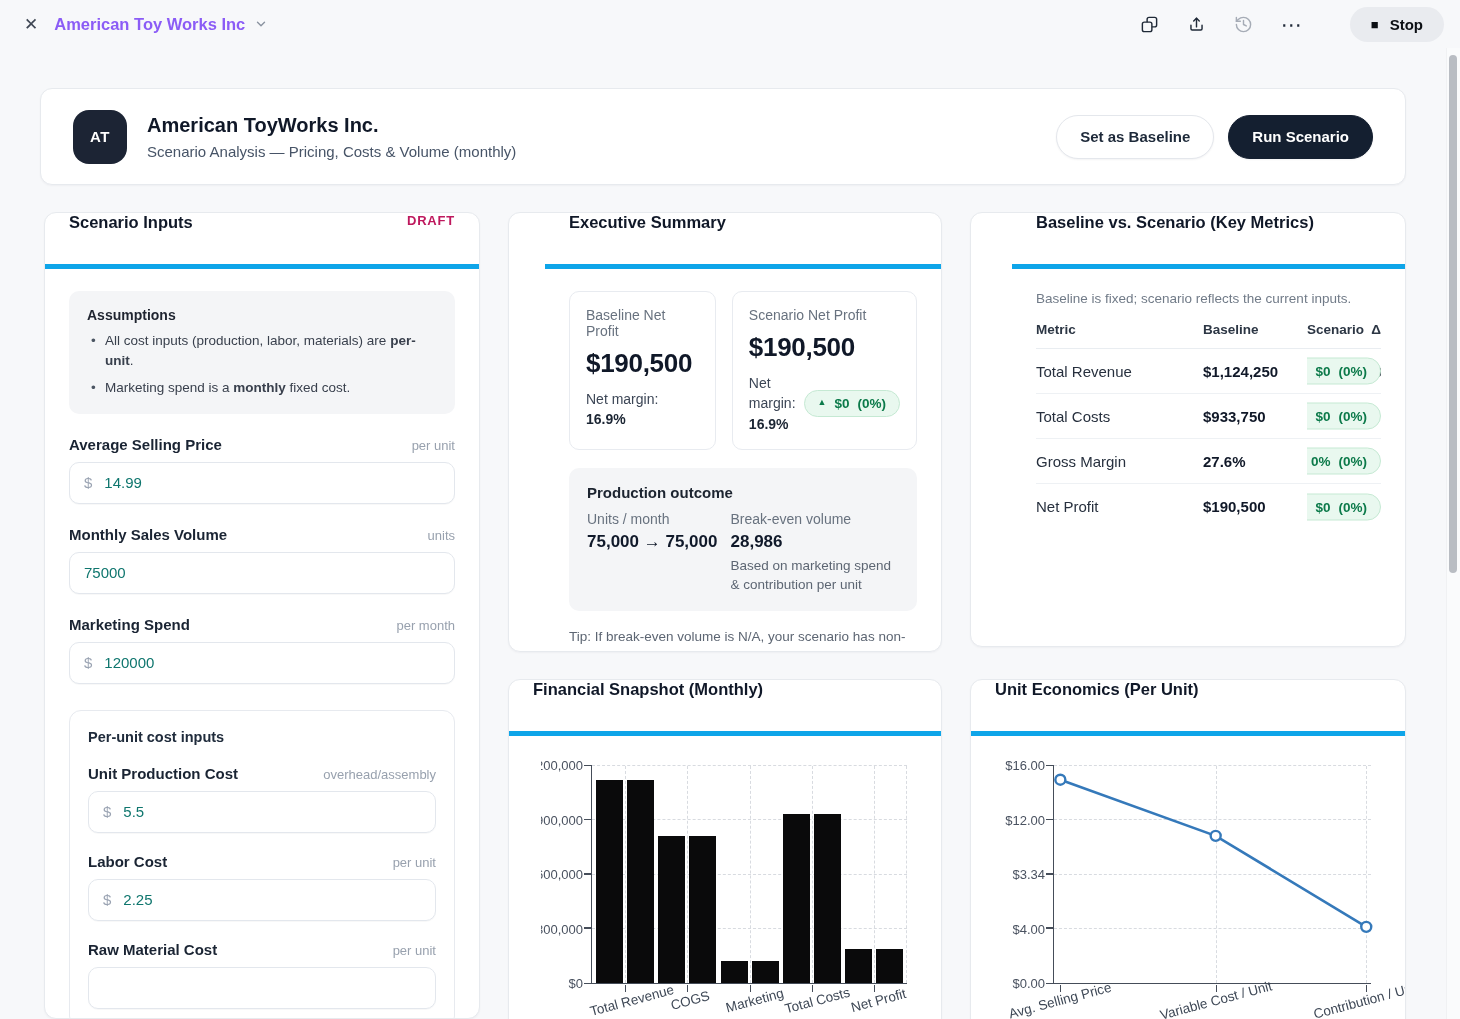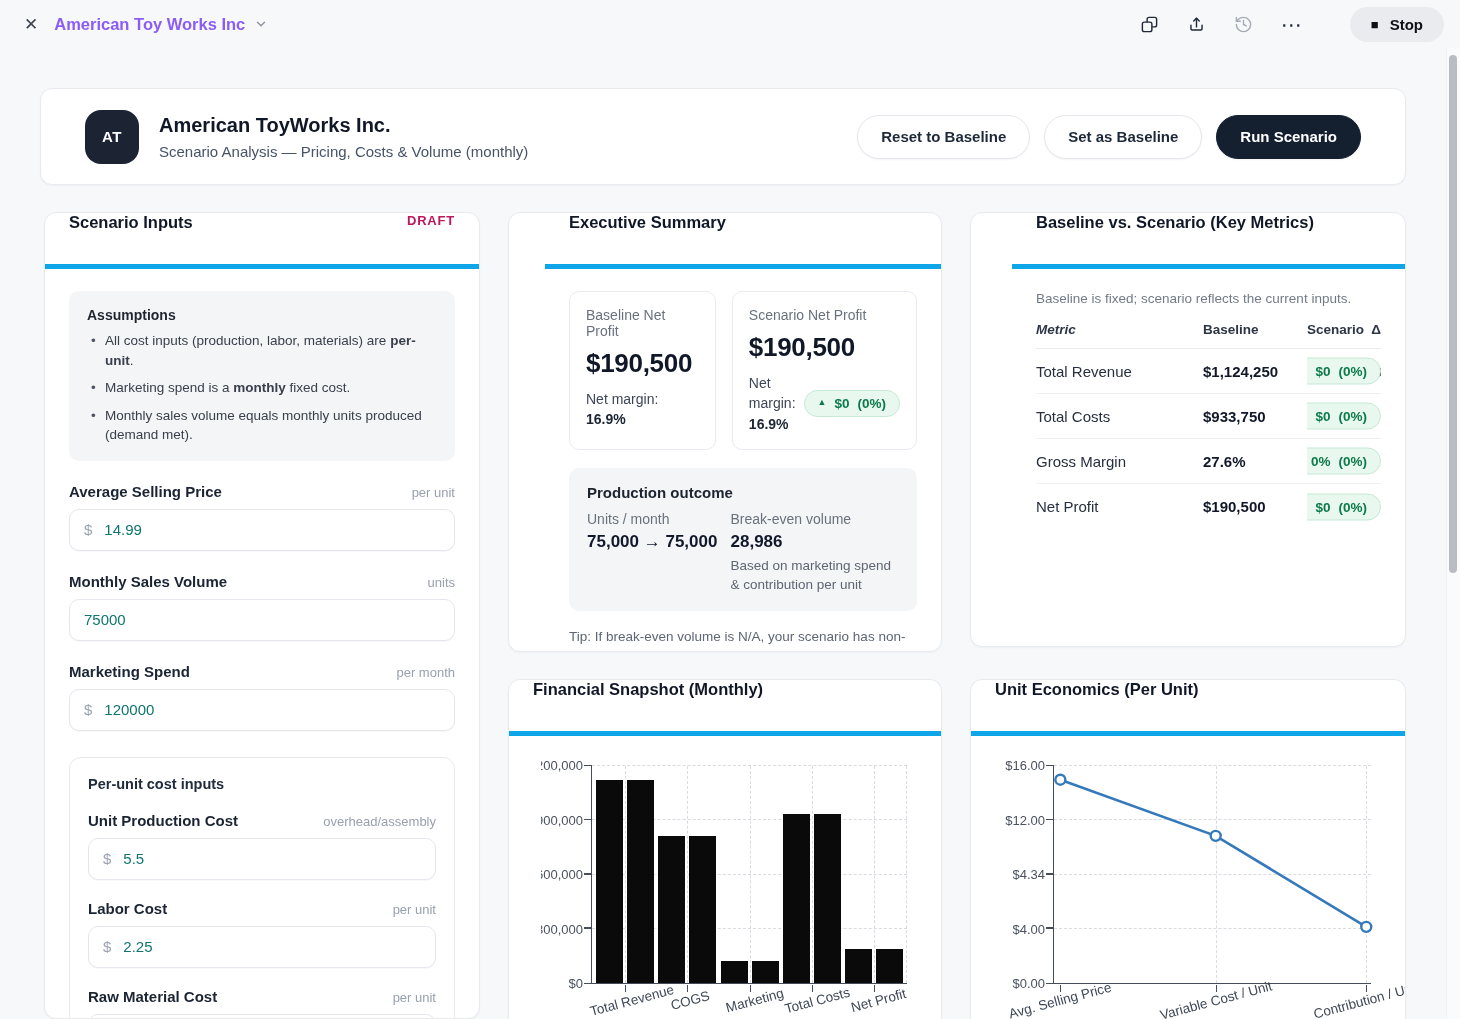--- a/index.html
+++ b/index.html
@@ -15,21 +15,21 @@
   .tb-right { margin-left:auto; display:flex; align-items:center; gap:27px; }
   .tb-icon { width:20px; height:20px; display:flex; align-items:center; justify-content:center; }
   .tb-more { font-size:21px; color:#1f2937; line-height:1; letter-spacing:1px; }
   .stop-btn { margin-left:20px; display:flex; align-items:center; gap:11px; background:#e9ebef;
               border-radius:999px; padding:9px 21px; font-size:15px; font-weight:600; color:#0c0f14; }
   .stop-square { font-size:13px; line-height:1; color:#0c0f14; transform:translateY(-0.5px); }
 
   
   .card { position:absolute; background:#fff; border:1px solid #e7eaee; border-radius:12px;
           box-shadow:0 1px 2px rgba(16,24,40,.04); }
-  .header-card { left:40px; top:88px; width:1366px; height:97px; display:flex; align-items:center; padding:0 44px; }
+  .header-card { left:40px; top:88px; width:1366px; height:97px; display:flex; align-items:center; padding:0 32px; }
   .avatar { width:54px; height:54px; border-radius:16px; background:#1c2434; color:#fff; display:flex;
             align-items:center; justify-content:center; font-size:15px; font-weight:700; letter-spacing:.5px; flex:none; }
   .hc-text { margin-left:20px; }
   .hc-title { font-size:20px; font-weight:700; color:#101828; margin-bottom:6px; }
   .hc-sub { font-size:15px; color:#475467; }
   .hc-actions { margin-left:auto; display:flex; gap:14px; }
   .btn { height:44px; padding:0 23px; border-radius:22px; font-family:inherit; font-size:15px; font-weight:700;
          border:1px solid #e4e7ec; background:#fff; color:#1d2939; box-shadow:0 1px 2px rgba(16,24,40,.05); }
   .btn.primary { background:#141f30; border-color:#141f30; color:#fff; }
 
@@ -87,21 +87,21 @@
   .p-label { font-size:14px; color:#68727f; margin-bottom:5px; }
   .p-value { font-size:17px; font-weight:700; color:#10192a; }
   .p-note { font-size:13.5px; color:#5d6673; margin-top:5px; line-height:1.4; max-width:195px; }
   .tip { font-size:13.5px; color:#5d6673; margin-top:16px; line-height:1.45; }
 
   
   #panel-metrics .panel-body { padding:18px 24px; }
   .m-note { font-size:13.5px; color:#717b88; margin:4px 0 16px; }
   .m-head { display:flex; font-size:13.5px; font-weight:700; color:#2c3644; padding-bottom:11px;
             border-bottom:1px solid #e9edf1; }
-  .c-metric { width:167px;font-style:italic; }
+  .c-metric { width:167px; }
   .c-base { width:104px; }
   .c-scen { flex:1; }
   .c-delta { width:16px; text-align:right; }
   .mrow { display:flex; align-items:center; height:45px; border-bottom:1px solid #eef1f4; font-size:15px; }
   .mrow:last-child { border-bottom:0; }
   .m-metric { width:167px; color:#27303e; }
   .m-baseline { width:104px; font-weight:700; color:#101828; }
   .m-scenario { flex:1; position:relative; display:flex; align-items:center; height:100%; overflow:hidden; }
   .m-scen-val { font-weight:700; color:#101828; white-space:nowrap; }
   .m-scenario .delta-badge { position:absolute; right:0; top:50%; transform:translateY(-50%); }
@@ -176,38 +176,36 @@
     </div>
   </div>
 
   <div class="card header-card">
     <div class="avatar">AT</div>
     <div class="hc-text">
       <div class="hc-title">American ToyWorks Inc.</div>
       <div class="hc-sub">Scenario Analysis — Pricing, Costs &amp; Volume (monthly)</div>
     </div>
     <div class="hc-actions">
-      <button class="btn">Reset to Baseline</button>
       <button class="btn">Set as Baseline</button>
       <button class="btn primary">Run Scenario</button>
     </div>
   </div>
 
   <div class="panel" id="panel-inputs">
     <div class="panel-head">
       <span class="panel-title">Scenario Inputs</span>
       <span class="draft">DRAFT</span>
     </div>
     <div class="panel-body">
       <div class="assumptions">
         <h4>Assumptions</h4>
         <ul id="assump-list">
             <li><span class="a-pre">All cost inputs (production, labor, materials) are </span><b class="a-bold">per-unit</b><span class="a-post">.</span></li>
             <li><span class="a-pre">Marketing spend is a </span><b class="a-bold">monthly</b><span class="a-post"> fixed cost.</span></li>
-            <li><span class="a-pre">Monthly sales volume equals monthly units produced (demand met).</span><b class="a-bold"></b><span class="a-post"></span></li>
           </ul>
       </div>
       <div id="fields-main">
           <div class="field">
     <div class="field-head">
       <span class="field-label">Average Selling Price</span>
       <span class="field-hint">per unit</span>
     </div>
     <div class="input-box">
       <span class="prefix">$</span>
@@ -447,21 +445,21 @@
     <div class="panel-body" style="padding-top:0;">
       <div class="chart">
         <div class="ycol" id="line-ycol">
             <div class="ylab" style="bottom: calc(0% - 8px);">
               <span>$0.00</span>
             </div>
             <div class="ylab" style="bottom: calc(25% - 8px);">
               <span>$4.00</span>
             </div>
             <div class="ylab" style="bottom: calc(50% - 8px);">
-              <span>$4.34</span>
+              <span>$3.34</span>
             </div>
             <div class="ylab" style="bottom: calc(75% - 8px);">
               <span>$12.00</span>
             </div>
             <div class="ylab" style="bottom: calc(100% - 8px);">
               <span>$16.00</span>
             </div>
           </div>
         <div class="plot lineplot" id="line-plot">
             <div class="hgrid" style="bottom: 25%;"></div>

